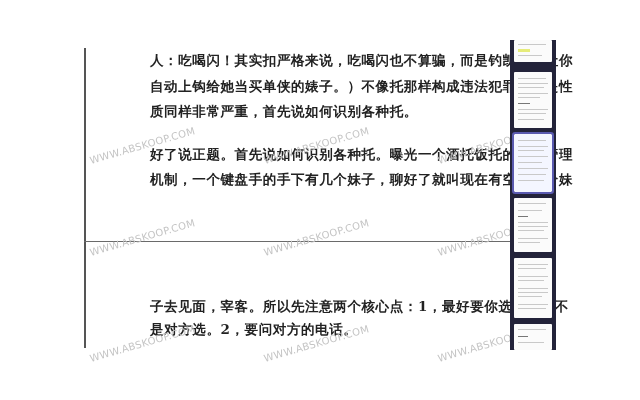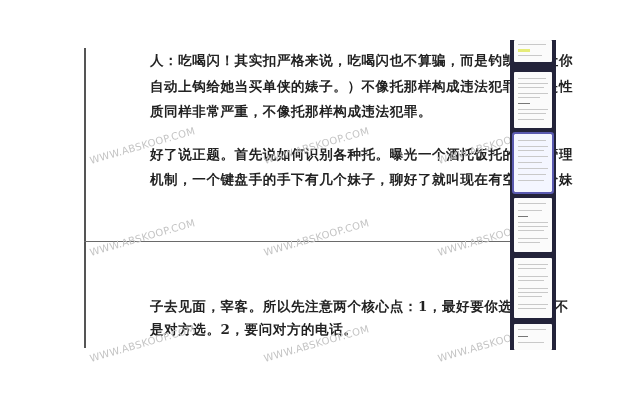--- a/index.html
+++ b/index.html
@@ -45,21 +45,21 @@
 </head>
 <body>
 
 <div class="viewer">
 
   <div class="page-area"></div>
   <div class="page-separator"></div>
 
   <div class="text-line" style="top:52px;">人：吃喝闪！其实扣严格来说，吃喝闪也不算骗，而是钓凯子，让你</div>
   <div class="text-line" style="top:78px;">自动上钩给她当买单侠的婊子。）不像托那样构成违法犯罪，但是性</div>
-  <div class="text-line" style="top:103px;">质同样非常严重，不像托那样构成违法犯罪。</div>
+  <div class="text-line" style="top:103px;">质同样非常严重，首先说如何识别各种托。</div>
 
   <div class="text-line" style="top:146px;">好了说正题。首先说如何识别各种托。曝光一个酒托饭托的常用管理</div>
   <div class="text-line" style="top:171px;">机制，一个键盘手的手下有几个妹子，聊好了就叫现在有空的那个妹</div>
 
   <div class="text-line" style="top:298px;">子去见面，宰客。所以先注意两个核心点：1，最好要你选地方而不</div>
   <div class="text-line" style="top:321px;">是对方选。2，要问对方的电话。</div>
 
   <div class="watermark" style="left:88px; top:140px;">WWW.ABSKOOP.COM</div>
   <div class="watermark" style="left:262px; top:140px;">WWW.ABSKOOP.COM</div>
   <div class="watermark" style="left:436px; top:140px;">WWW.ABSKOOP.COM</div>

